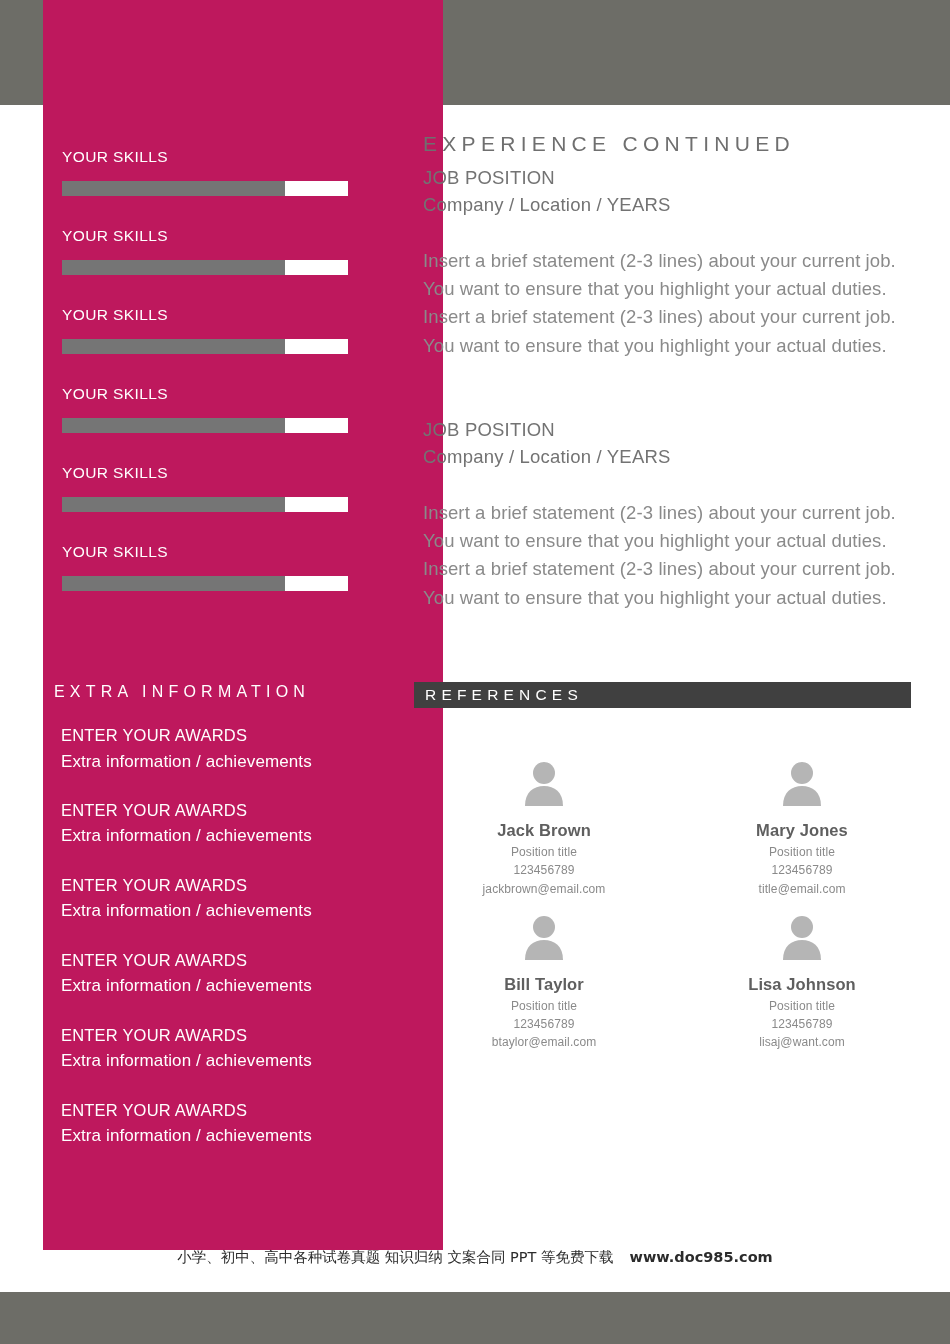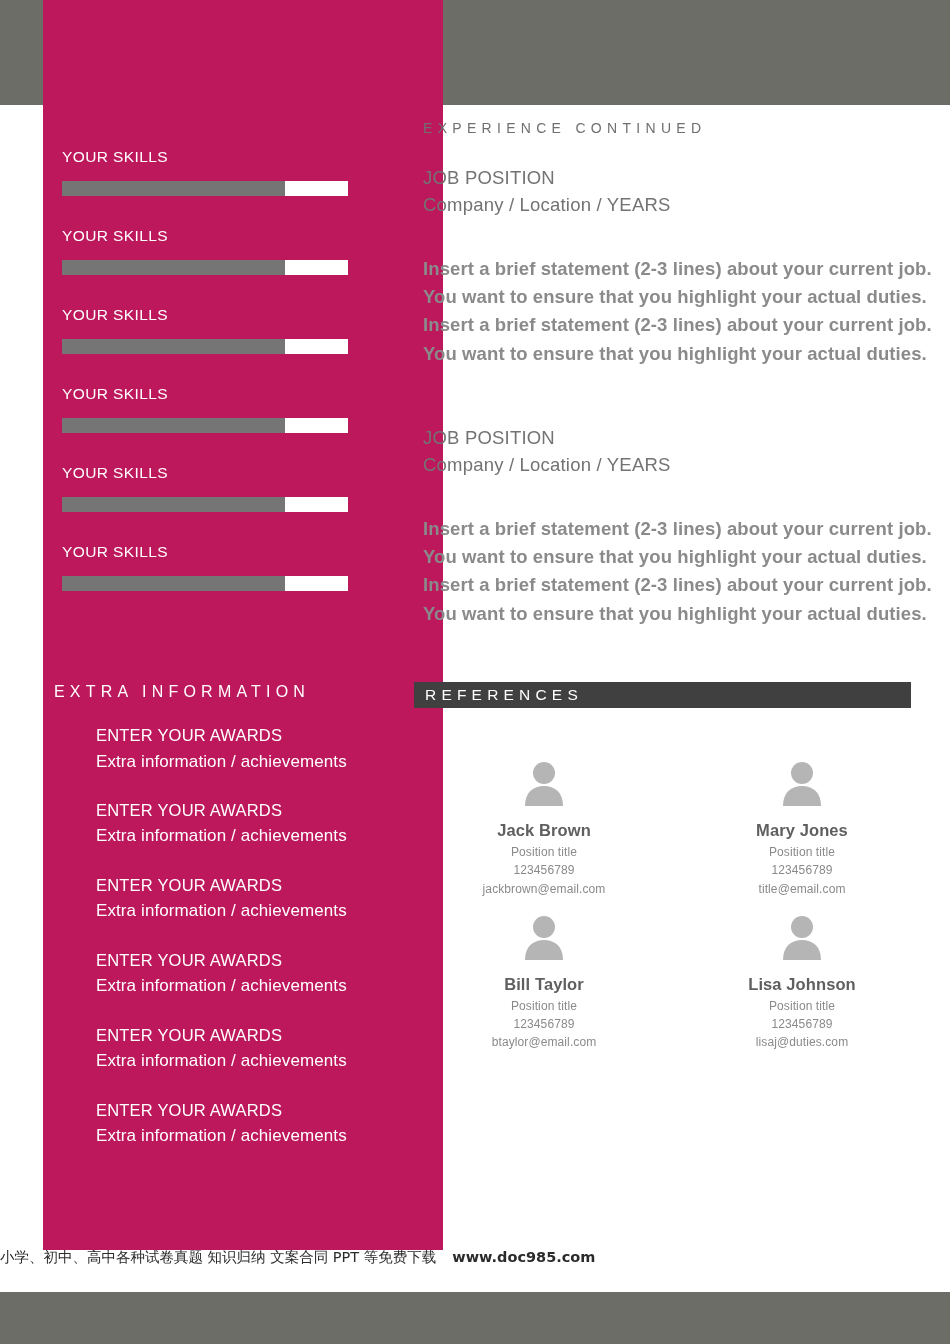--- a/index.html
+++ b/index.html
@@ -74,21 +74,20 @@
     color: #ffffff;
     font-size: 16px;
     letter-spacing: 5.2px;
     white-space: nowrap;
   }
   .awards-block {
     position: absolute;
     left: 18px;
     top: 723px;
     width: 320px;
-    margin-left: 35px;
   }
   .award-item { margin-bottom: 23px; }
   .award-title {
     color: #ffffff;
     font-size: 16.5px;
     letter-spacing: 0.2px;
     line-height: 1.55;
     white-space: nowrap;
   }
   .award-sub {
@@ -102,23 +101,23 @@
   
   .main {
     position: absolute;
     left: 423px;
     top: 0;
     width: 500px;
   }
   .exp-heading {
     position: absolute;
     left: 0;
-    top: 120px;
+    top: 132px;
     color: #6f6f6f;
-    font-size: 14px;
+    font-size: 21px;
     letter-spacing: 5.3px;
     white-space: nowrap;
   }
   .jobs {
     position: absolute;
     left: 0;
     top: 164px;
     width: 490px;
   }
   .job { margin-bottom: 56px; }
@@ -132,22 +131,21 @@
     color: #737373;
     font-size: 18.5px;
     line-height: 1.48;
     letter-spacing: 0.2px;
   }
   .job-desc {
     color: #8a8a8a;
     font-size: 18.5px;
     line-height: 1.53;
     letter-spacing: 0.1px;
-    margin-top: 36px;
-    font-weight: bold;
+    margin-top: 28px;
   }
   .job-desc div { white-space: nowrap; }
 
   
   .ref-bar {
     position: absolute;
     left: 414px;
     top: 682px;
     width: 497px;
     height: 26px;
@@ -192,20 +190,21 @@
     line-height: 1.52;
     letter-spacing: 0.1px;
   }
 
   
   .footer {
     position: absolute;
     left: 0;
     top: 1248px;
     width: 950px;
+    text-align: center;
     font-size: 14.5px;
     color: #2b2b2b;
     font-family: "DejaVu Sans", sans-serif;
     white-space: nowrap;
   }
   .footer .url {
     font-weight: bold;
     margin-left: 16px;
   }
 </style>
@@ -371,20 +370,20 @@
   </div>
 
   <div class="ref-card">
     <svg class="avatar" viewBox="0 0 46 46">
       <circle cx="23" cy="13" r="11" fill="#b5b5b5"></circle>
       <path d="M4 46 C4 32 12.5 26 23 26 C33.5 26 42 32 42 46 Z" fill="#b5b5b5"></path>
     </svg>
     <div class="ref-name">Lisa Johnson</div>
     <div class="ref-line">Position title</div>
     <div class="ref-line">123456789</div>
-    <div class="ref-line">lisaj@duties.com</div>
+    <div class="ref-line">lisaj@want.com</div>
   </div>
 
 </div>
 
 <div class="footer">
   <span>小学、初中、高中各种试卷真题  知识归纳  文案合同  PPT 等免费下载</span><span class="url">www.doc985.com</span>
 </div>
 
 </body></html>

